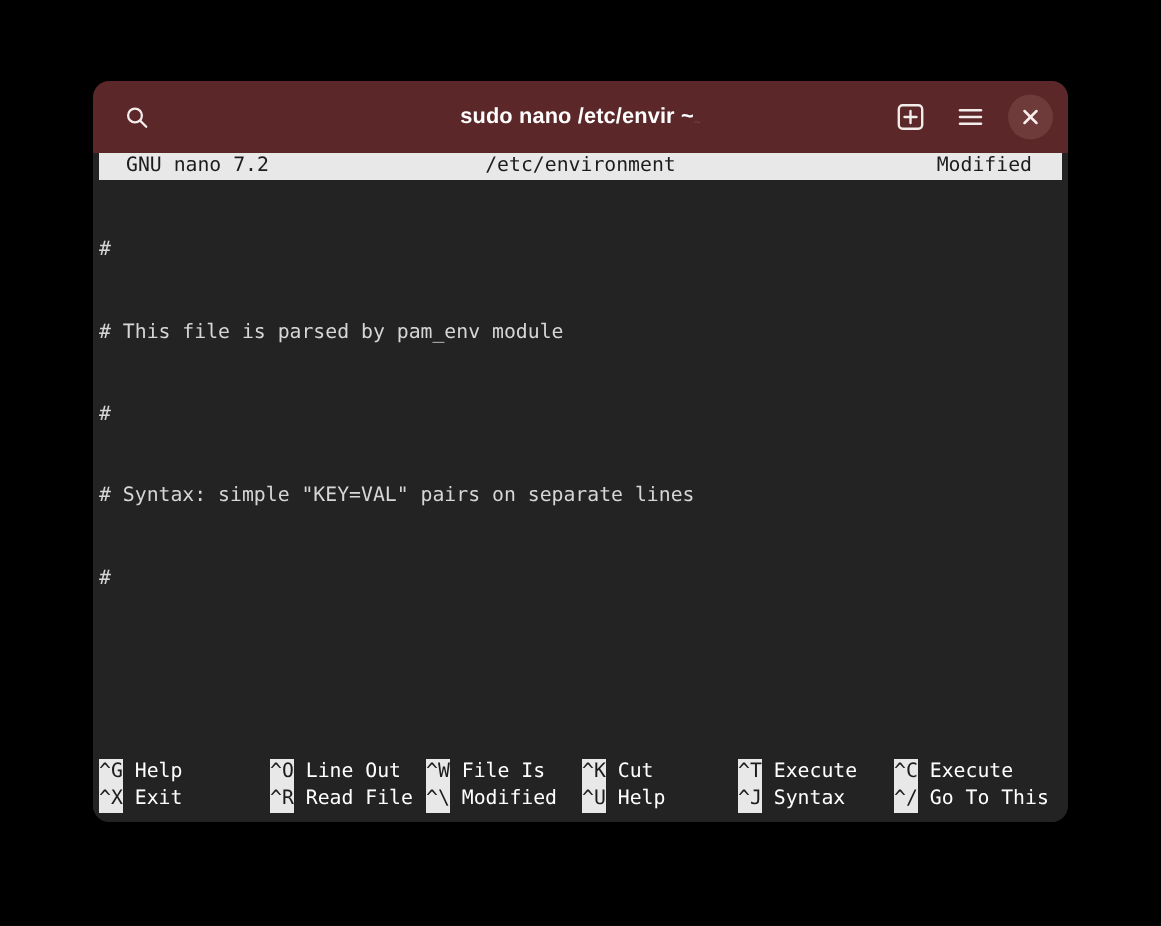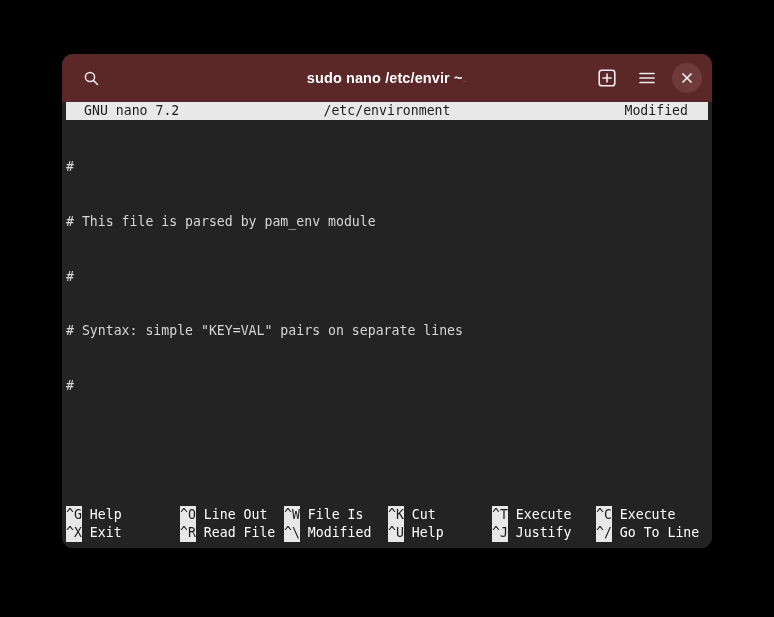--- a/index.html
+++ b/index.html
@@ -243,20 +243,20 @@
           <span class="help-cell c4"><span class="key">^K</span><span class="lbl"> Cut</span></span>
           <span class="help-cell c5"><span class="key">^T</span><span class="lbl"> Execute</span></span>
           <span class="help-cell c6"><span class="key">^C</span><span class="lbl"> Execute</span></span>
         </div>
 
         <div class="help-row">
           <span class="help-cell c1"><span class="key">^X</span><span class="lbl"> Exit</span></span>
           <span class="help-cell c2"><span class="key">^R</span><span class="lbl"> Read File</span></span>
           <span class="help-cell c3"><span class="key">^\</span><span class="lbl"> Modified</span></span>
           <span class="help-cell c4"><span class="key">^U</span><span class="lbl"> Help</span></span>
-          <span class="help-cell c5"><span class="key">^J</span><span class="lbl"> Justify</span></span>
-          <span class="help-cell c6"><span class="key">^/</span><span class="lbl"> Go To Line</span></span>
+          <span class="help-cell c5"><span class="key">^J</span><span class="lbl"> Syntax</span></span>
+          <span class="help-cell c6"><span class="key">^/</span><span class="lbl"> Go To This</span></span>
         </div>
 
       </div>
     </div>
   </div>
 </div>
 
 </body></html>

